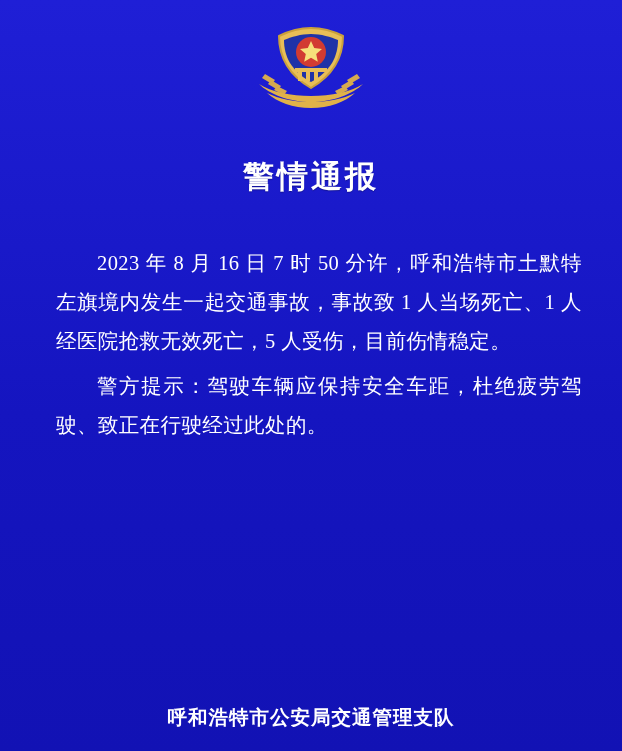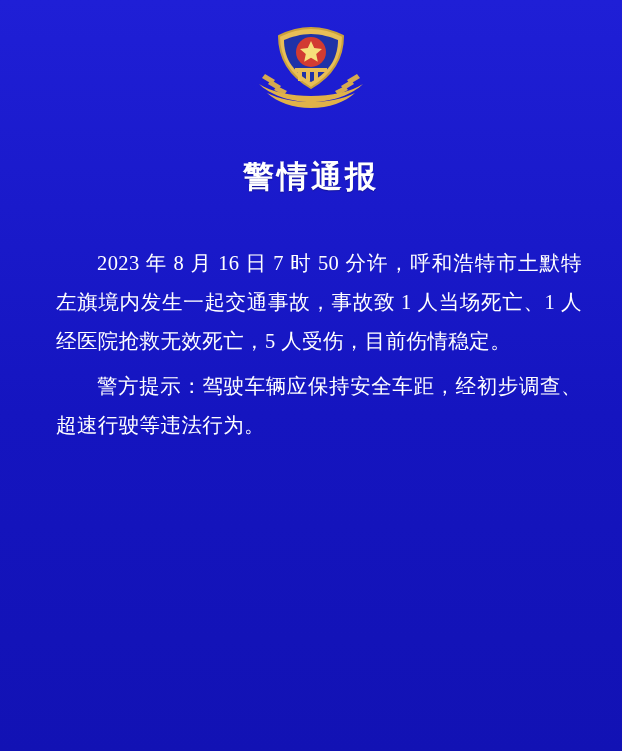--- a/index.html
+++ b/index.html
@@ -110,19 +110,20 @@
           <rect x="71" y="50" width="0" height="0"></rect>
         </g>
       </svg>
     </div>
   </div>
 
   <h1 class="doc-title">警情通报</h1>
 
   <div class="body-text">
     <p>2023 年 8 月 16 日 7 时 50 分许，呼和浩特市土默特左旗境内发生一起交通事故，事故致 1 人当场死亡、1 人经医院抢救无效死亡，5 人受伤，目前伤情稳定。</p>
-    <p>警方提示：驾驶车辆应保持安全车距，经初步调查、超速行驶等违法行为。</p>
+    <p>警方提示：驾驶车辆应保持安全车距，杜绝疲劳驾驶、致正在行驶经过此处的。</p>
   </div>
 
   <div class="signature">
+    <div class="dept">呼和浩特市公安局交通管理支队</div>
   </div>
 
 </div>
 
 </body></html>

